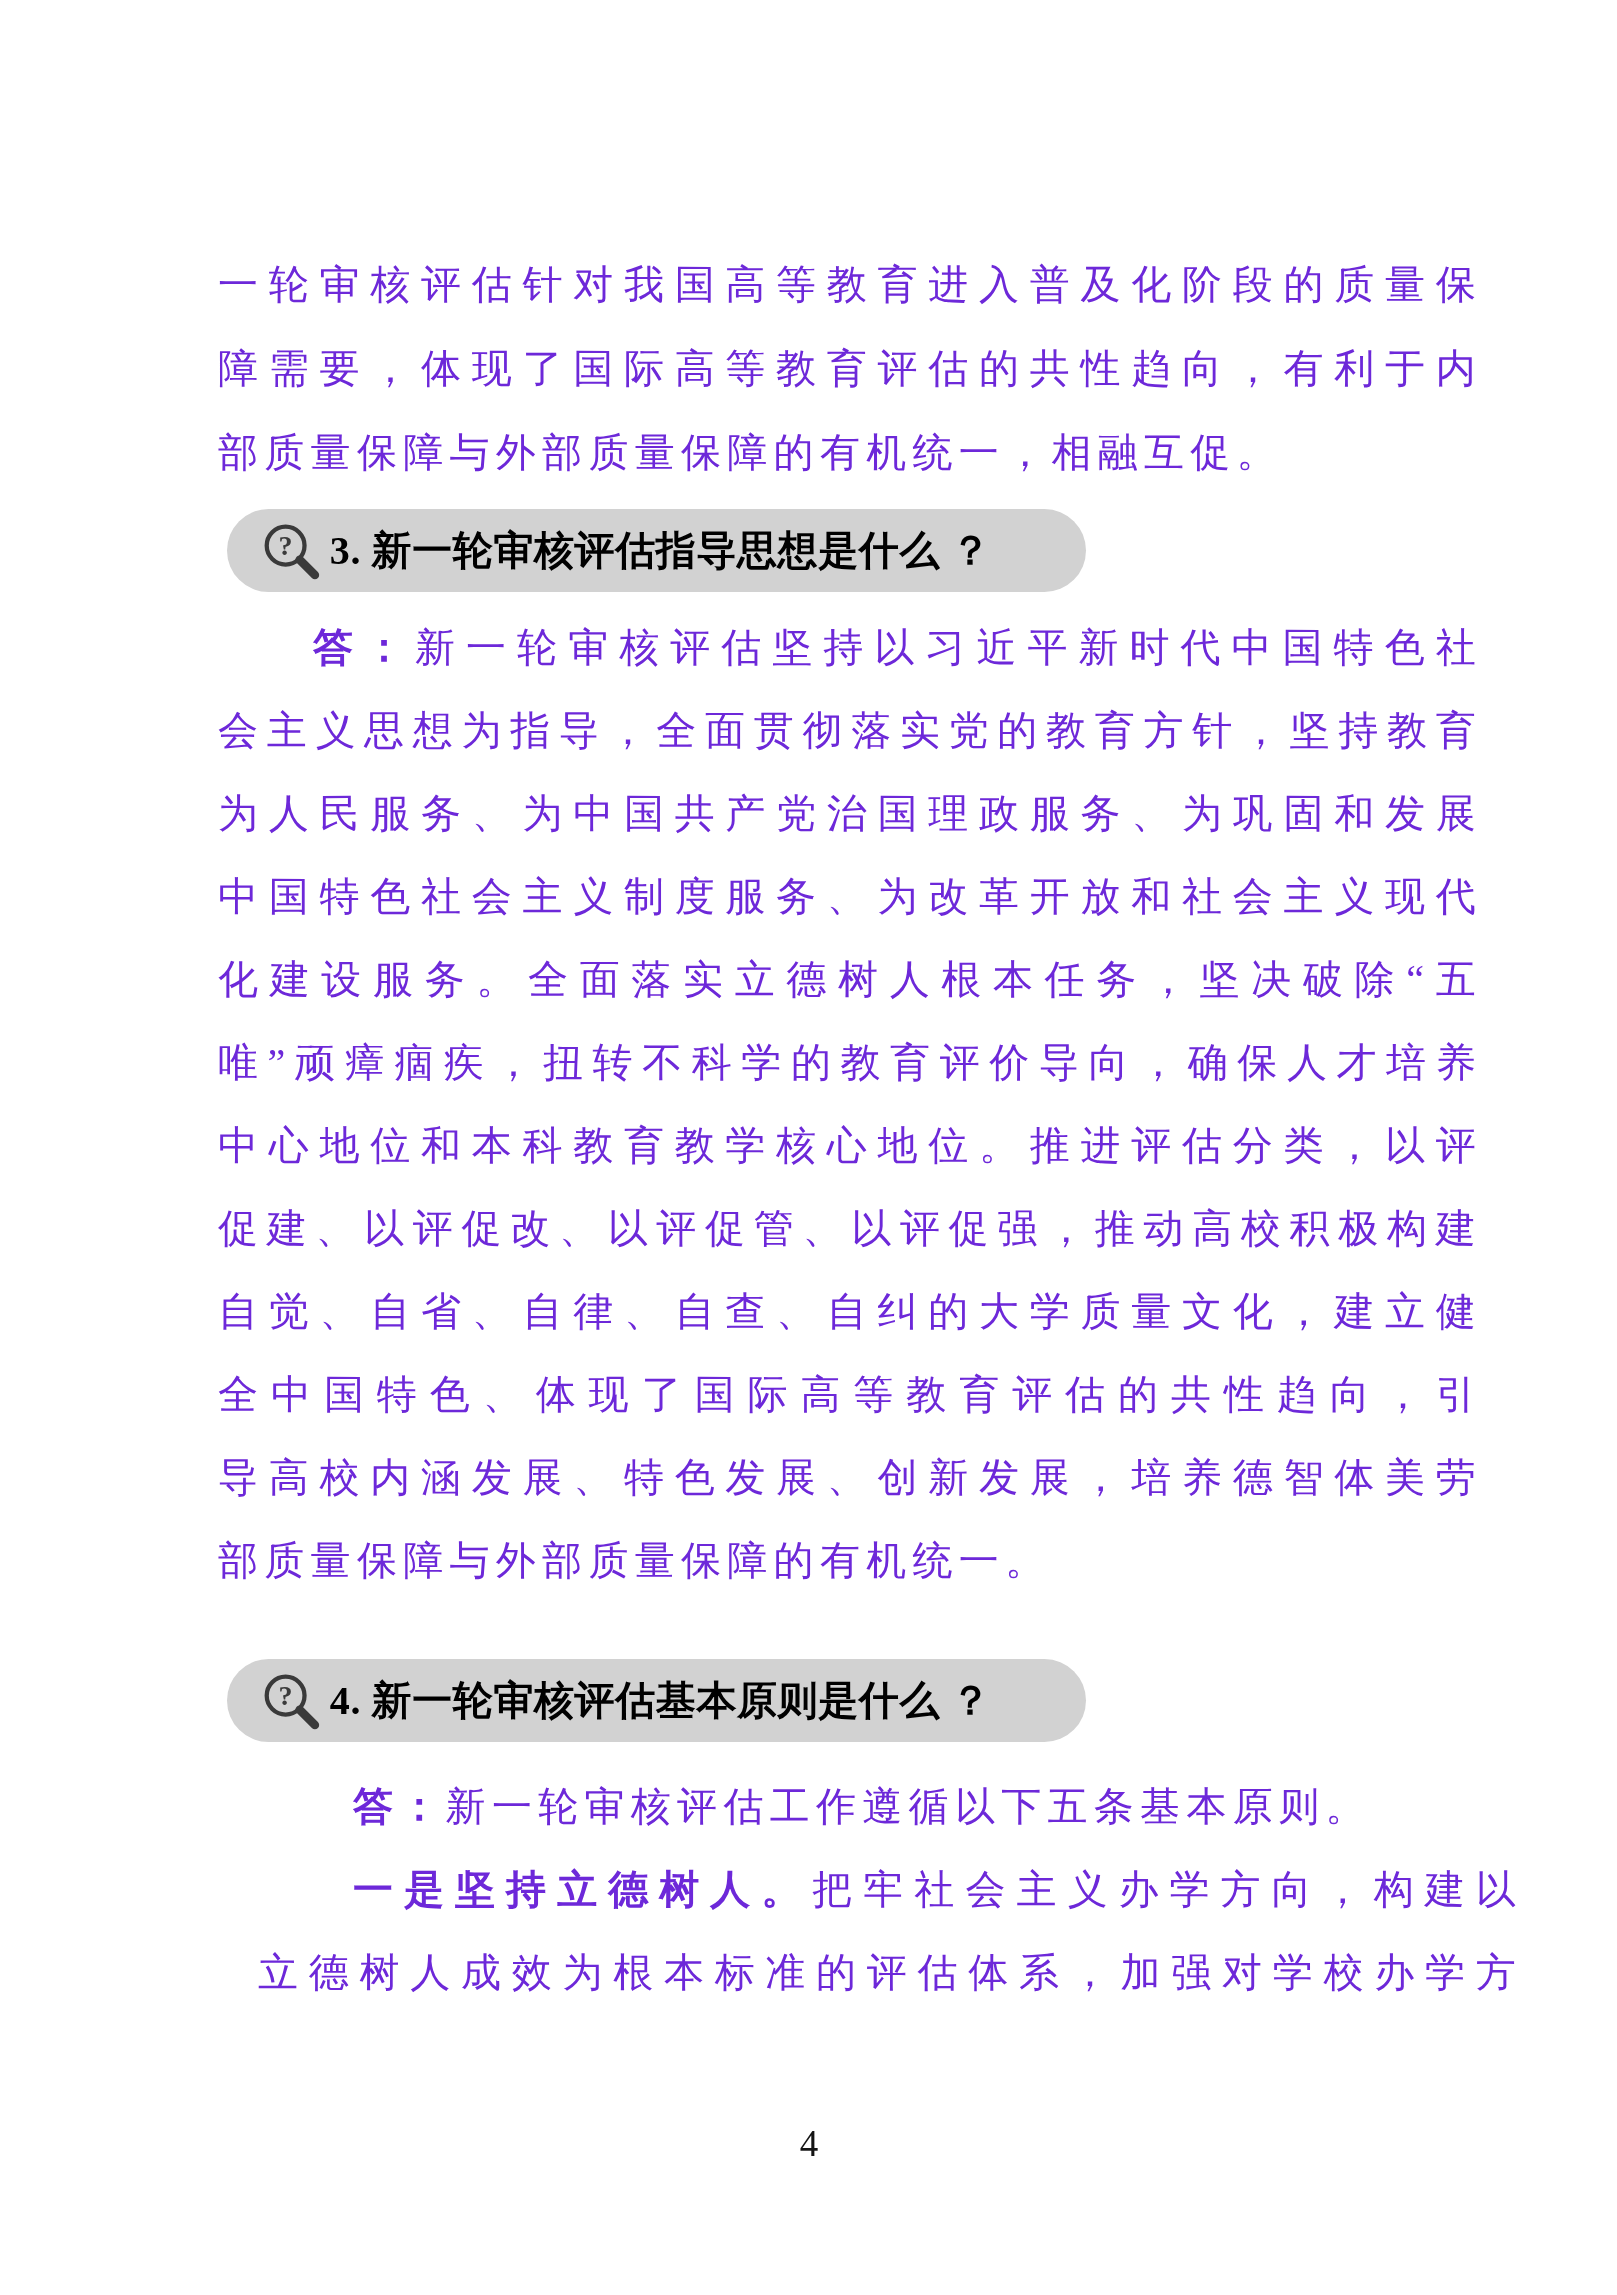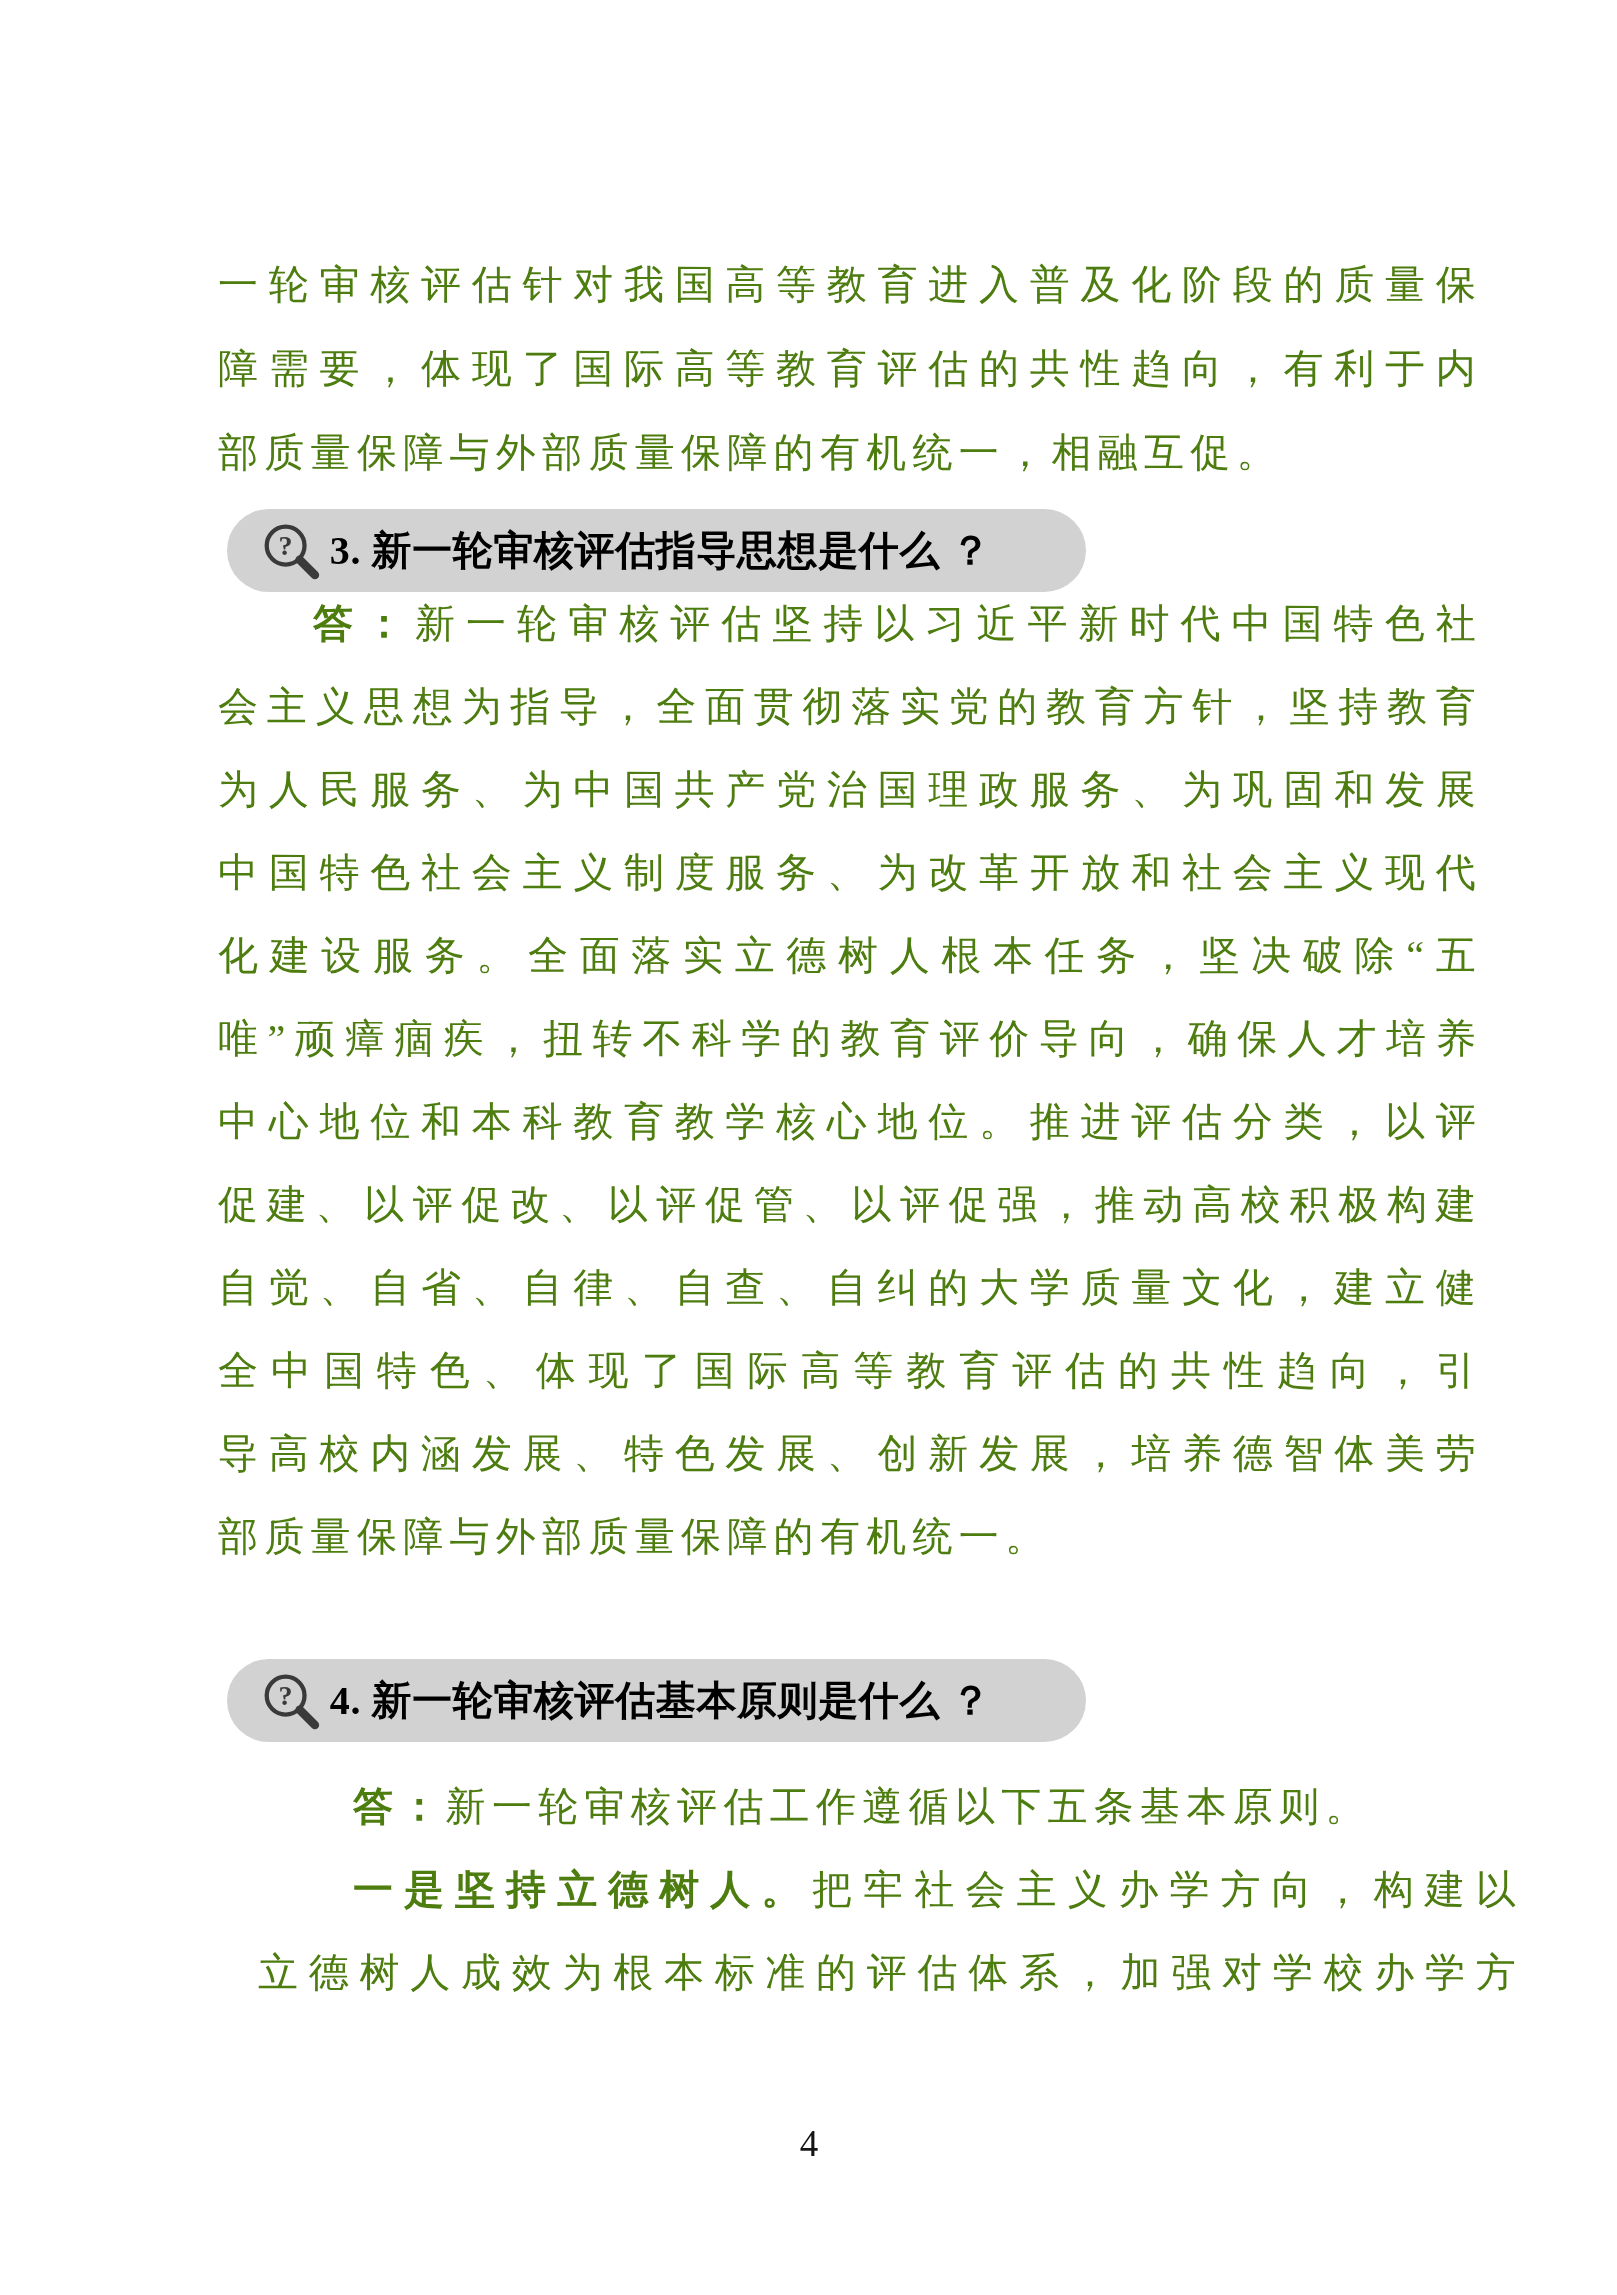--- a/index.html
+++ b/index.html
@@ -11,21 +11,21 @@
     font-family: "Liberation Serif", serif;
     color: #141414;
   }
   .textblock {
     position: absolute;
     left: 218px;
     width: 1264px;
     font-size: 40px;
     line-height: 84px;
     letter-spacing: 6.3px;
-    color: #4d7c0f;
+    color: #6d28d9;
   }
   .line { height: 84px; }
   .jline { text-align: justify; text-align-last: justify; }
   .lline { text-align: right; text-align-last: left; }
   .indent { text-indent: 95px; }
   .b { font-weight: bold; }
   .pill {
     position: absolute;
     left: 227px;
     width: 859px;
@@ -55,21 +55,21 @@
     left: 0;
     top: 2122px;
     width: 1618px;
     text-align: center;
     font-size: 37px;
     color: #141414;
     letter-spacing: 0;
   }
   #para-intro { top: 243px; }
   #pill-q3 { top: 509px; }
-  #para-a3 { top: 582px; line-height: 83px; }
+  #para-a3 { top: 606px; line-height: 83px; }
   #para-a3 .line { height: 83px; }
   #pill-q4 { top: 1659px; }
   #para-a4 { top: 1765px; line-height: 83px; margin-left: 40px; }
   #para-a4 .line { height: 83px; }
 </style>
 </head>
 <body>
 
 <div class="textblock" id="para-intro">
   <div class="line jline">一轮审核评估针对我国高等教育进入普及化阶段的质量保</div>

